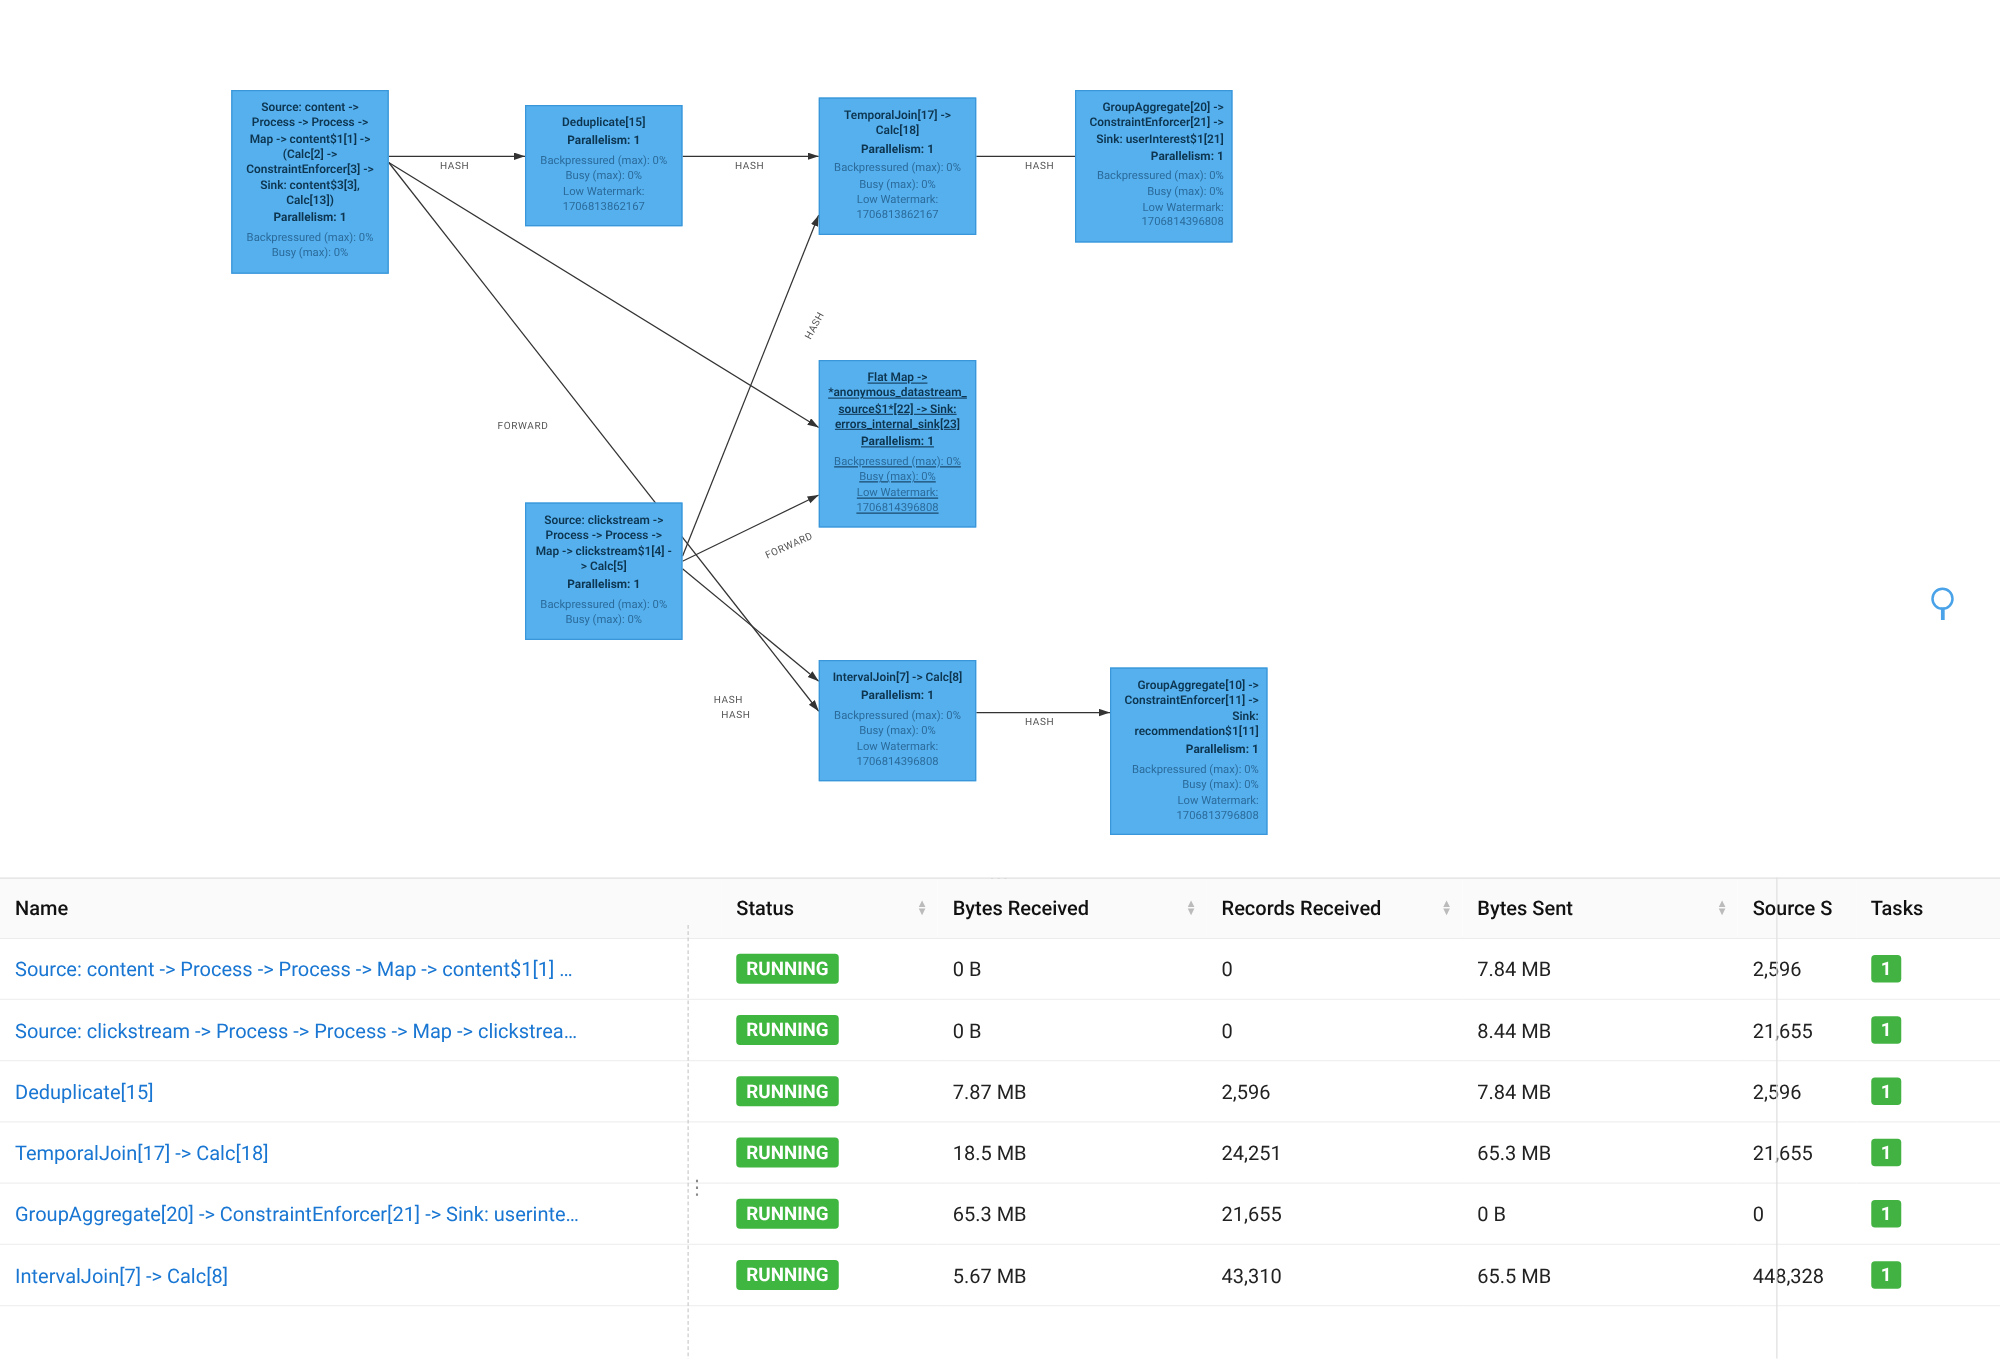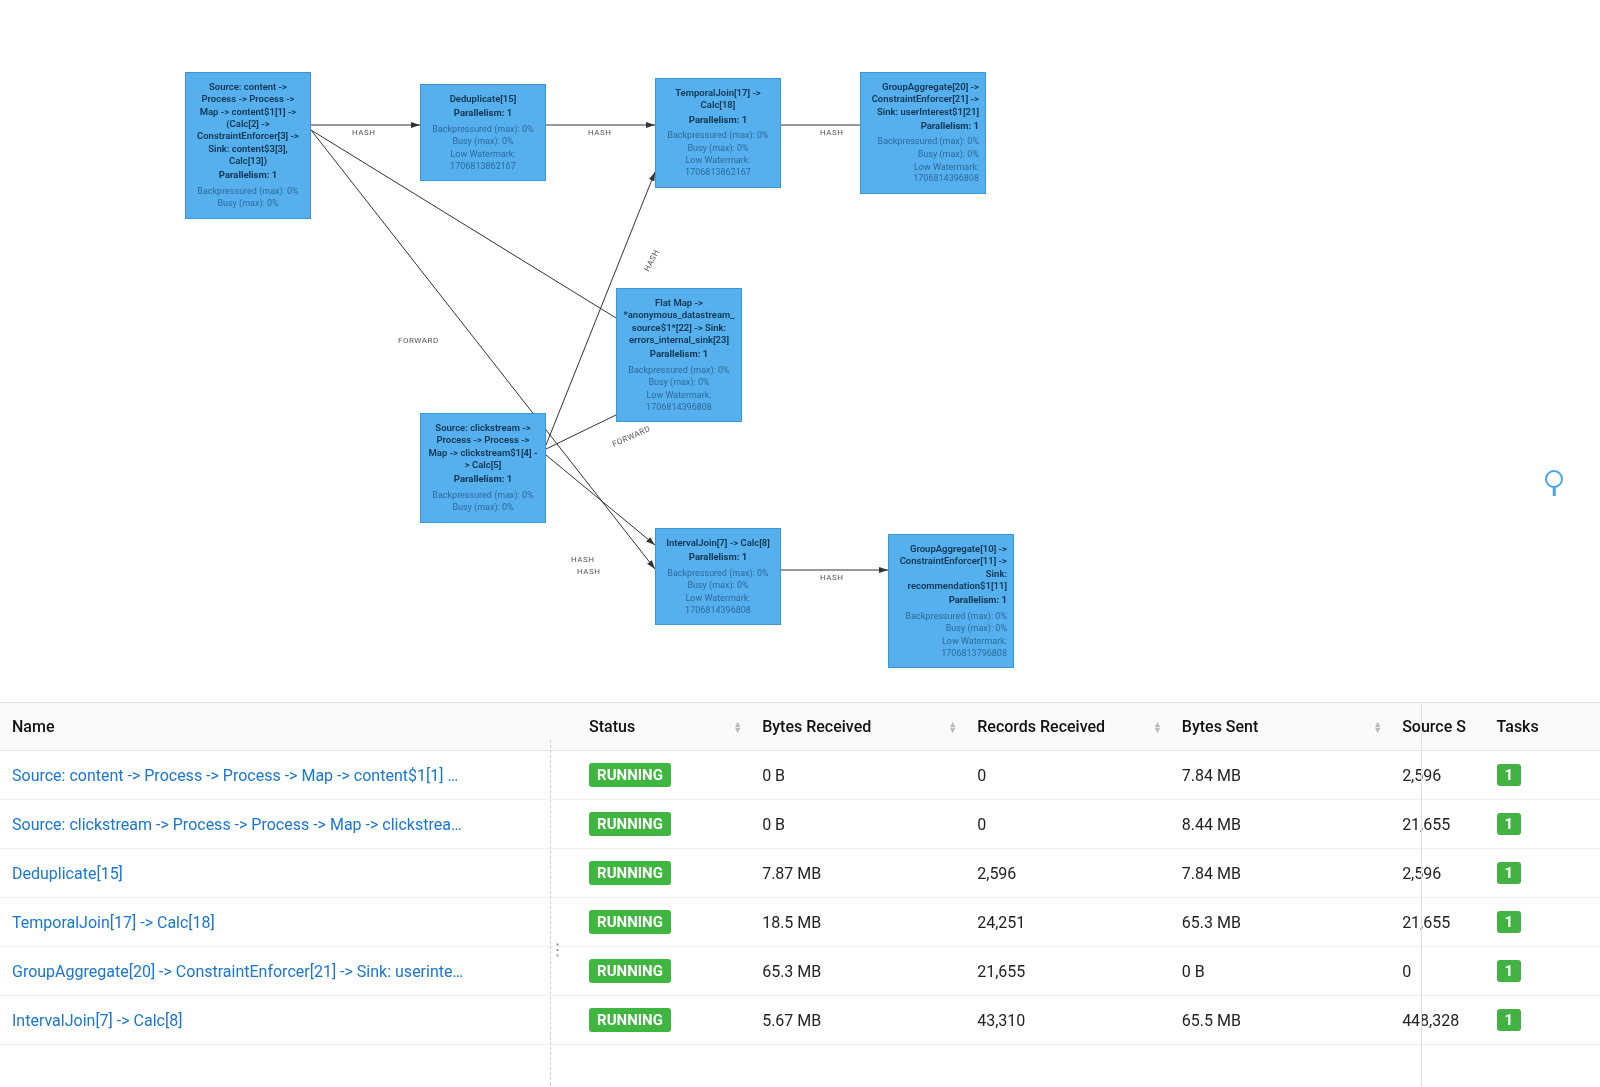--- a/index.html
+++ b/index.html
@@ -222,27 +222,27 @@
         <div class="stat">Busy (max): 0%</div>
         <div class="stat">Low Watermark: 1706813862167</div>
       </div>
       <div class="node" style="left: 860px; top: 72px; min-height: 106px; text-align: right;">
         <div class="title">GroupAggregate[20] -&gt; ConstraintEnforcer[21] -&gt; Sink: userInterest$1[21]</div>
         <div class="parallelism">Parallelism: 1</div>
         <div class="stat">Backpressured (max): 0%</div>
         <div class="stat">Busy (max): 0%</div>
         <div class="stat">Low Watermark: 1706814396808</div>
       </div>
-      <div class="node" style="left: 420px; top: 402px; min-height: 94px; margin-top: 11px;">
+      <div class="node" style="left: 420px; top: 402px; min-height: 94px;">
         <div class="title">Source: clickstream -&gt; Process -&gt; Process -&gt; Map -&gt; clickstream$1[4] -&gt; Calc[5]</div>
         <div class="parallelism">Parallelism: 1</div>
         <div class="stat">Backpressured (max): 0%</div>
         <div class="stat">Busy (max): 0%</div>
       </div>
-      <div class="node" style="left: 616px; top: 288px; min-height: 108px;">
+      <div class="node" style="left: 655px; top: 288px; min-height: 108px; text-decoration: underline;">
         <div class="title">Flat Map -&gt; *anonymous_datastream_source$1*[22] -&gt; Sink: errors_internal_sink[23]</div>
         <div class="parallelism">Parallelism: 1</div>
         <div class="stat">Backpressured (max): 0%</div>
         <div class="stat">Busy (max): 0%</div>
         <div class="stat">Low Watermark: 1706814396808</div>
       </div>
       <div class="node" style="left: 655px; top: 528px; min-height: 82px;">
         <div class="title">IntervalJoin[7] -&gt; Calc[8]</div>
         <div class="parallelism">Parallelism: 1</div>
         <div class="stat">Backpressured (max): 0%</div>

